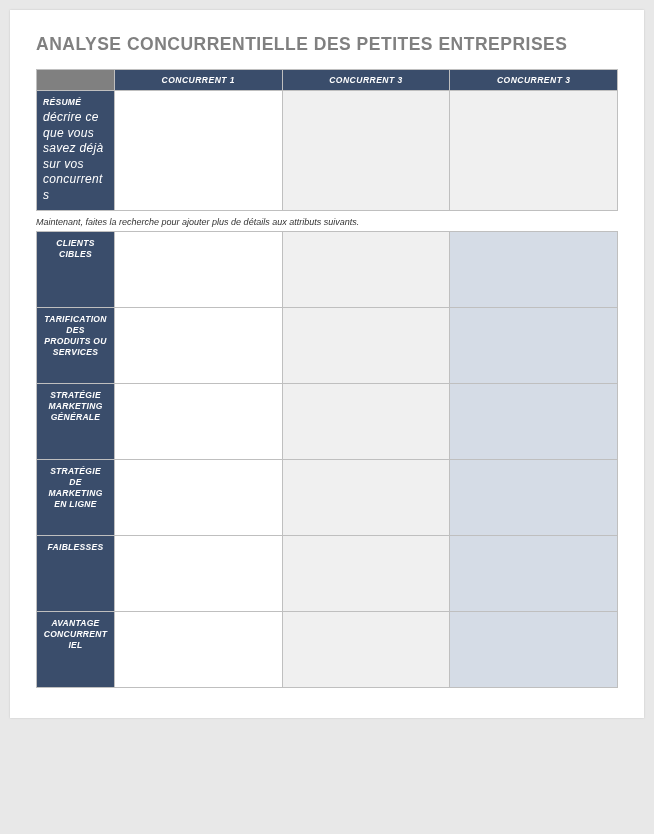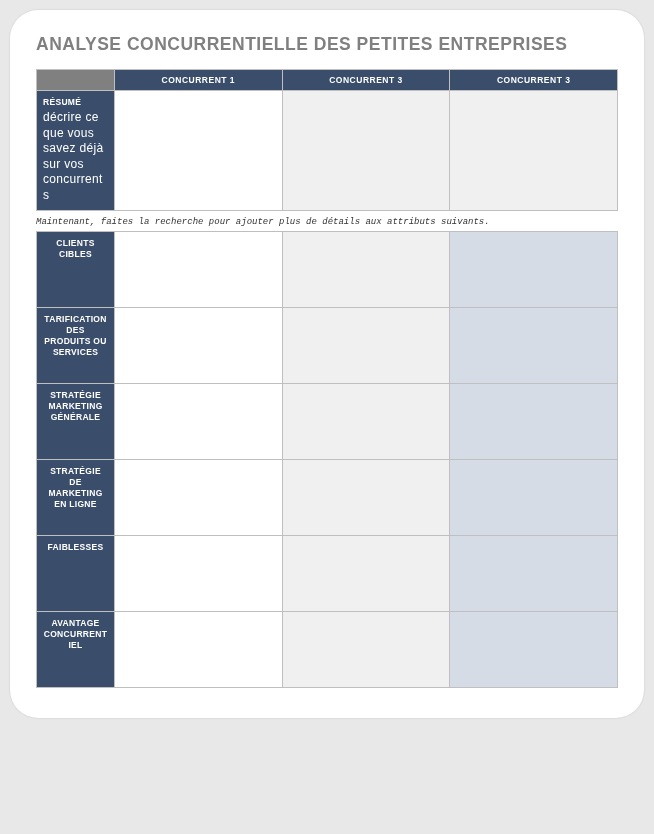--- a/index.html
+++ b/index.html
@@ -8,37 +8,37 @@
     font-family: Arial, Helvetica, sans-serif;
     display: flex;
     justify-content: center;
     padding: 10px;
   }
   .page {
     background: #ffffff;
     width: 644px;
     padding: 24px 26px 30px 26px;
     box-shadow: 0 0 2px rgba(0,0,0,0.15);
-    border-radius: 28px;
   }
   .title {
     color: #808080;
     font-size: 17.5px;
     font-weight: bold;
     letter-spacing: 0.5px;
     margin-bottom: 14px;
   }
   table {
     border-collapse: collapse;
     width: 100%;
     table-layout: fixed;
   }
   th, td {
     border: 1px solid #bfbfbf;
     vertical-align: top;
+    font-style: italic;
   }
   .corner {
     background: #808080;
     width: 78px;
   }
   .col-header {
     background: #3a4d6b;
     color: #ffffff;
     font-size: 8.5px;
     font-weight: bold;
@@ -67,21 +67,20 @@
     line-height: 1.3;
   }
   .cell-white { background: #ffffff; }
   .cell-gray  { background: #f0f0f0; }
   .cell-blue  { background: #d5dce6; }
   .instruct {
     font-size: 9px;
     font-style: italic;
     color: #333;
     margin: 6px 0 4px 0;
-    font-family: Liberation Mono, monospace;
   }
   .r-summary td, .r-summary .row-label { height: 92px; }
   .r-detail td, .r-detail .row-label { height: 76px; text-align: center; }
 </style>
 </head>
 <body>
 
 <div class="page">
   <div class="title">ANALYSE CONCURRENTIELLE DES PETITES ENTREPRISES</div>
 

